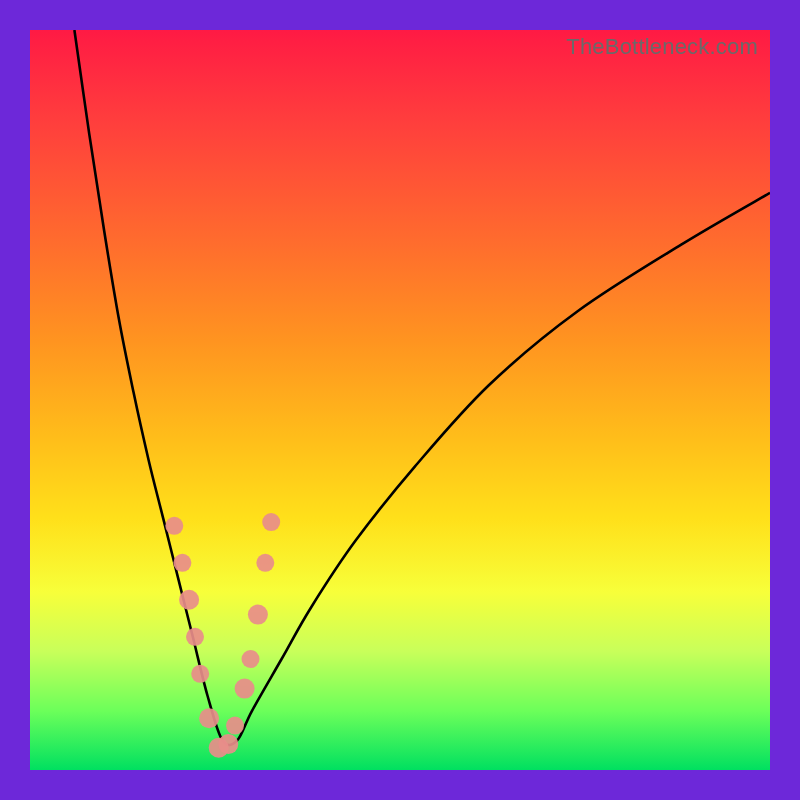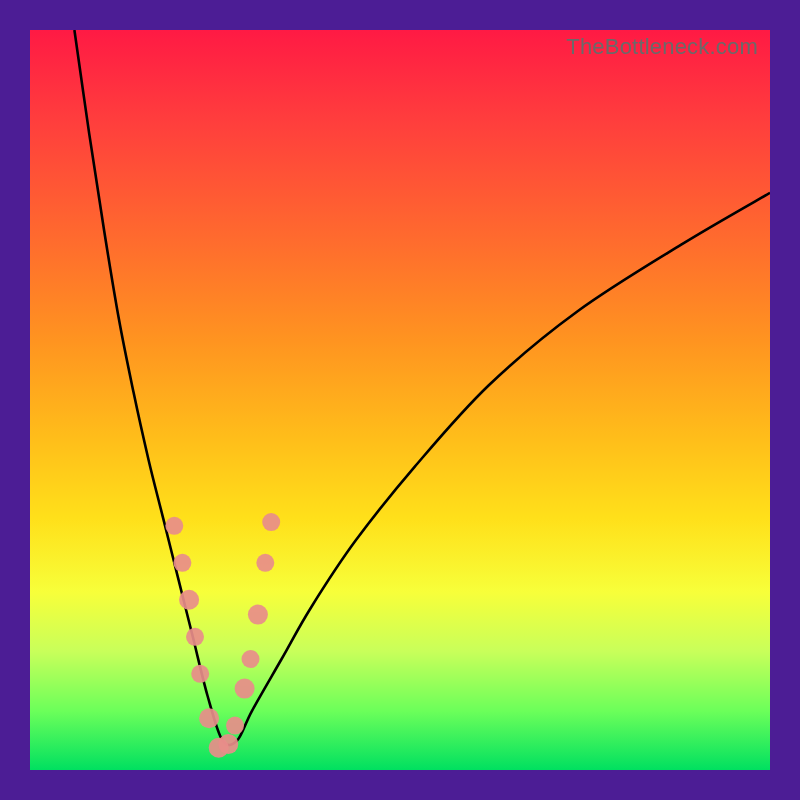--- a/index.html
+++ b/index.html
@@ -7,21 +7,21 @@
     padding: 0;
     width: 800px;
     height: 800px;
     background: #000;
     font-family: Arial, Helvetica, sans-serif;
   }
   .frame {
     position: relative;
     width: 800px;
     height: 800px;
-    background: #4c1d95;
+    background: #6d28d9;
   }
   .plot {
     position: absolute;
     left: 30px;
     top: 30px;
     width: 740px;
     height: 740px;
     
     background: linear-gradient(
       to bottom,

